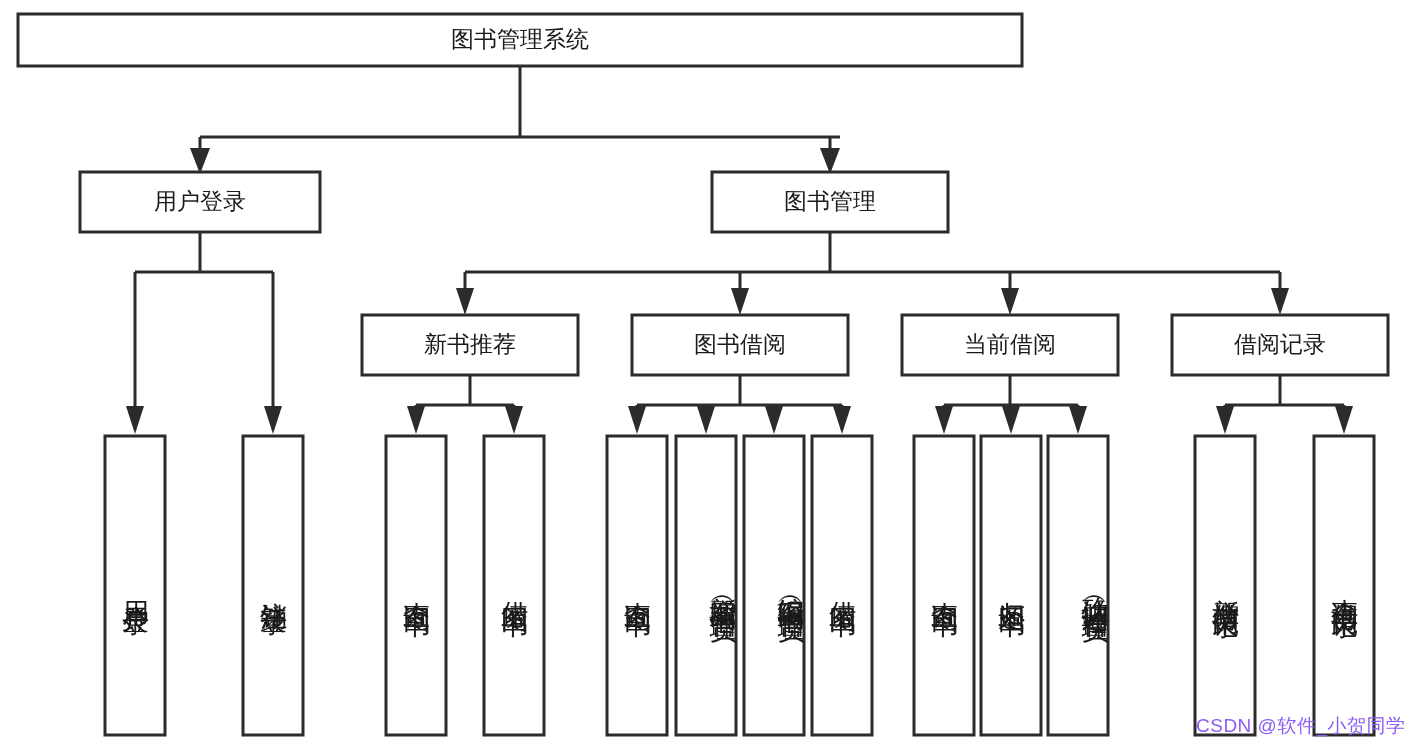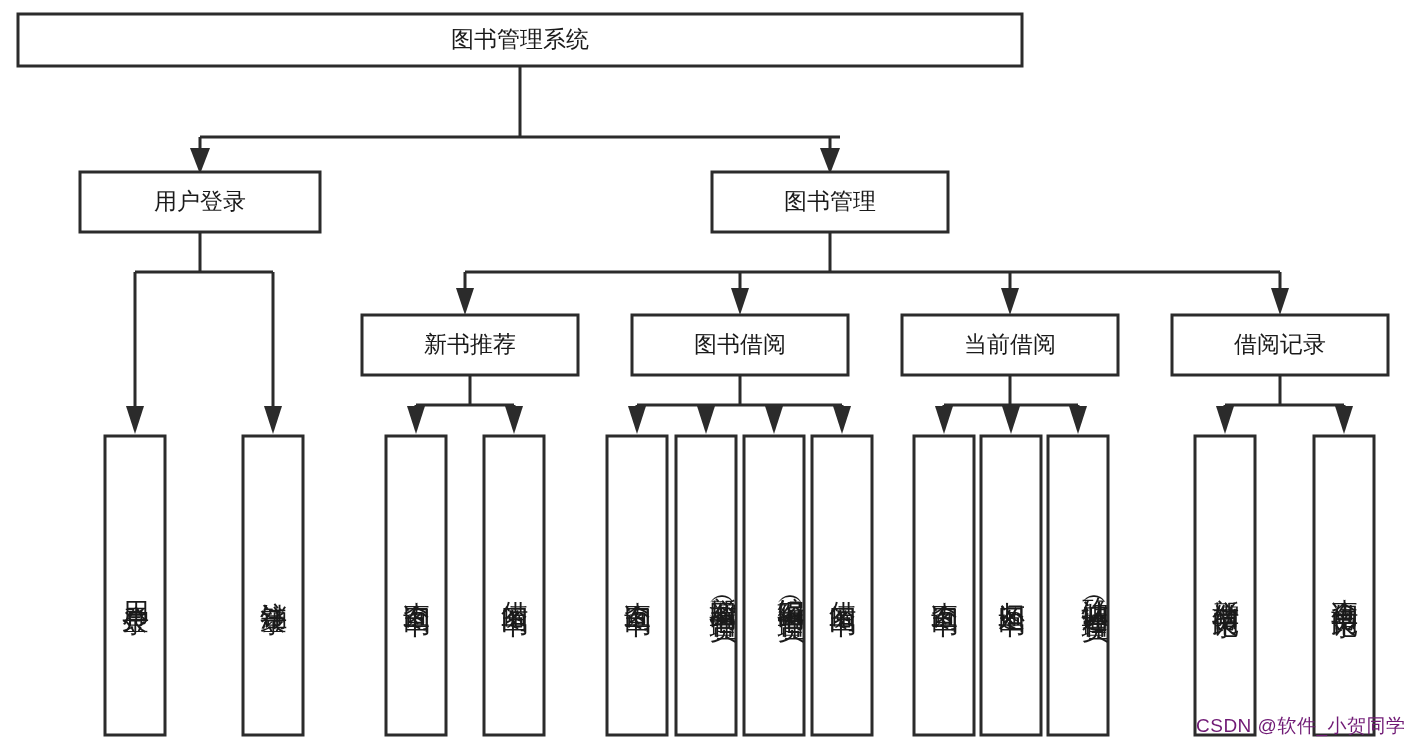--- a/index.html
+++ b/index.html
@@ -59,21 +59,21 @@
     color: #1a1a1a;
     letter-spacing: 3px;
     text-align: center;
     white-space: nowrap;
     pointer-events: none;
   }
   .watermark {
     position: absolute;
     font-family: "Liberation Sans", "DejaVu Sans", sans-serif;
     font-size: 19px;
-    color: #701a75;
+    color: #8b5cf6;
     white-space: nowrap;
     letter-spacing: 0.5px;
   }
 </style>
 </head>
 <body>
 
 <div id="diagram-root">
 
   <svg class="diagram-svg" viewBox="0 0 1405 747">

